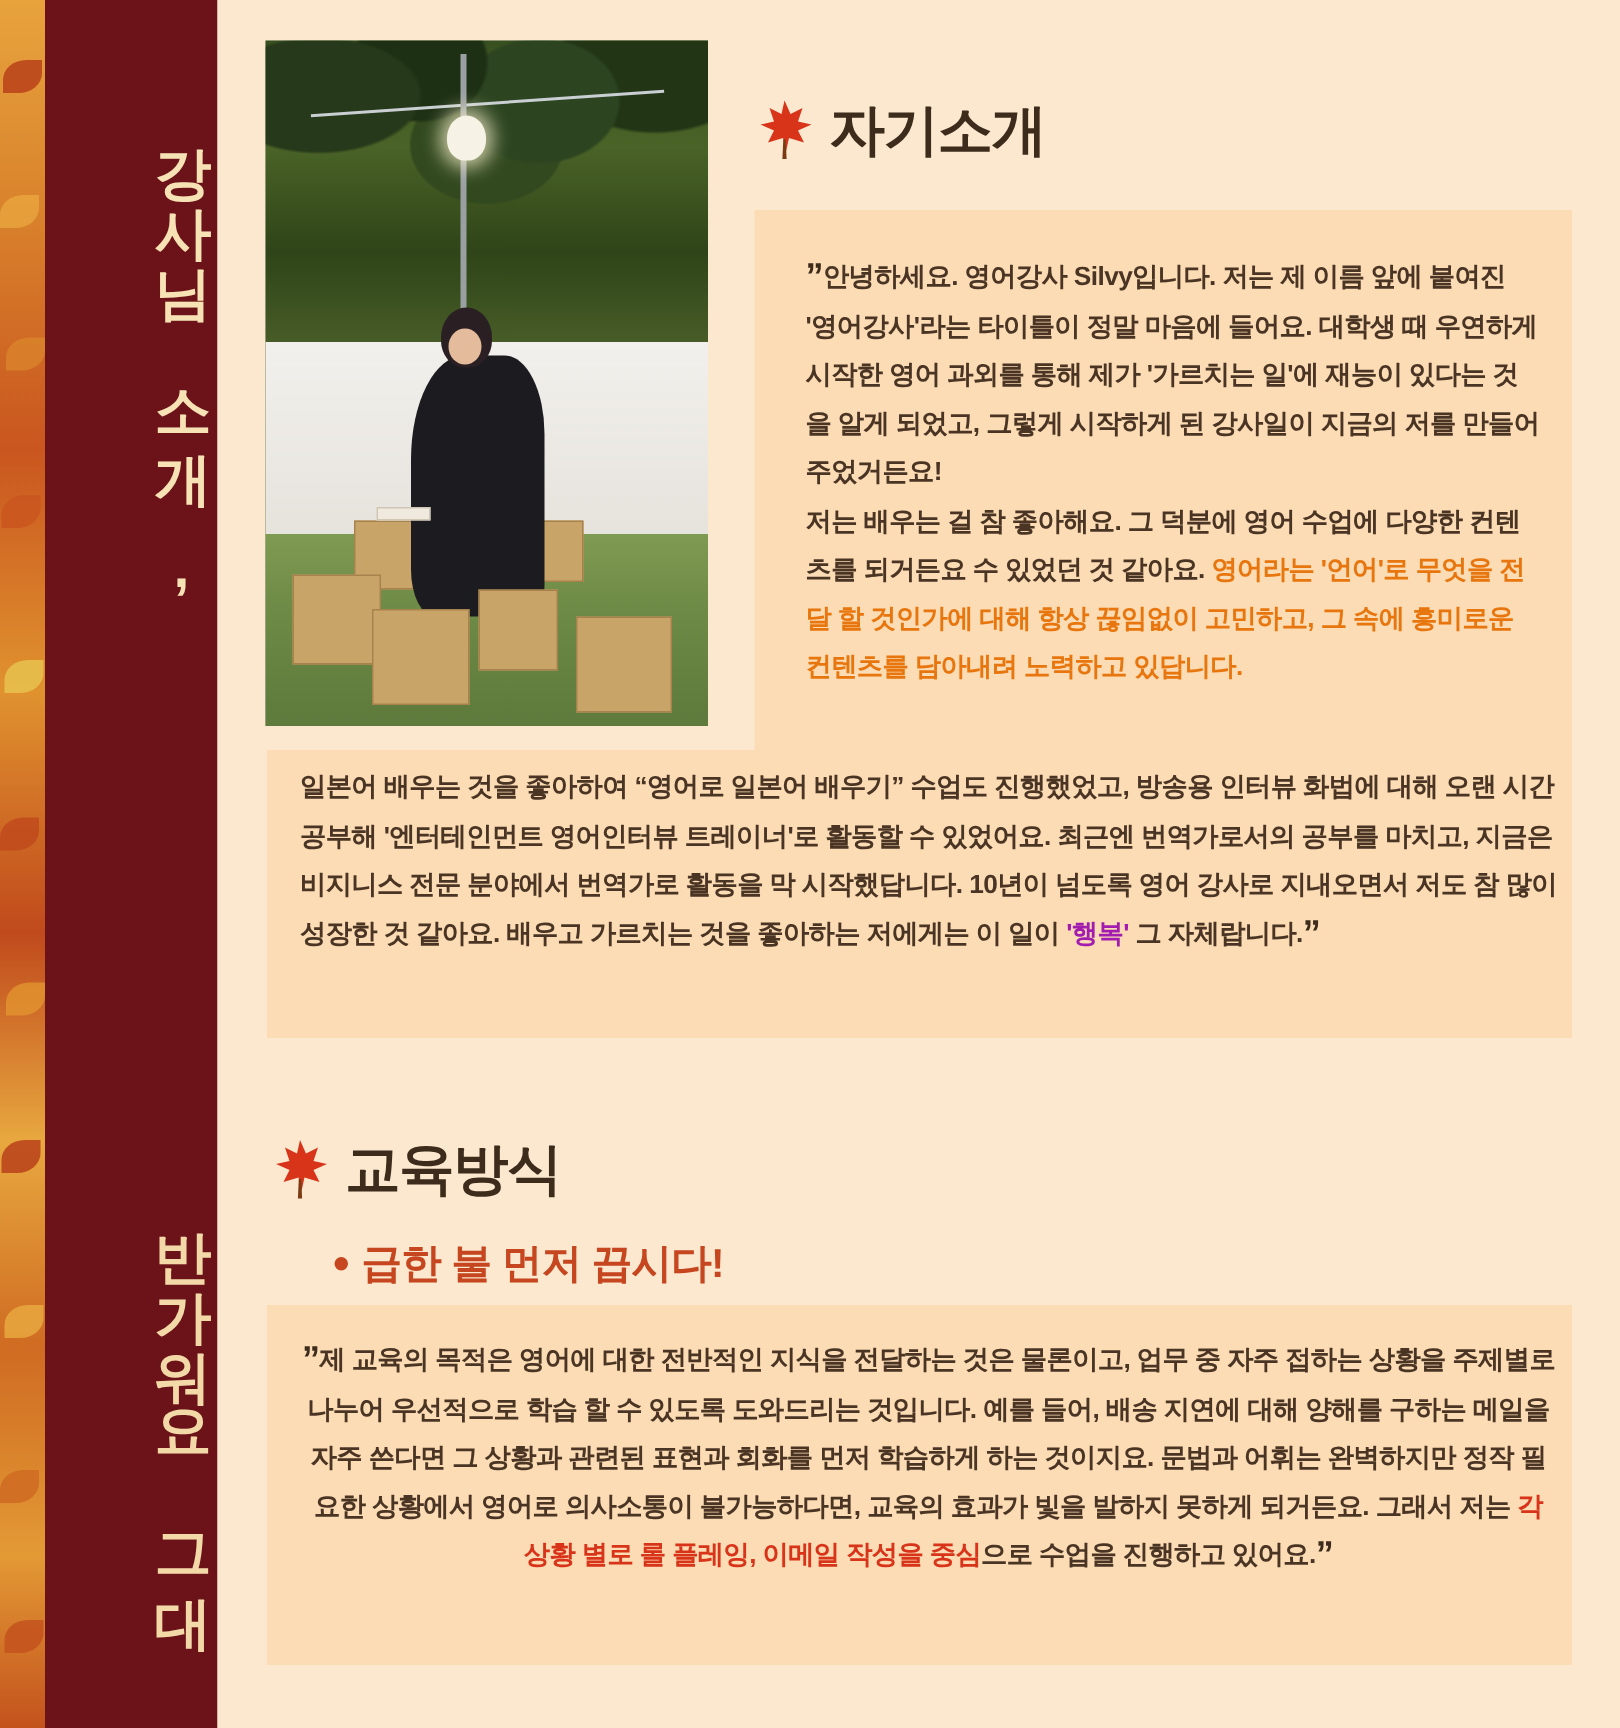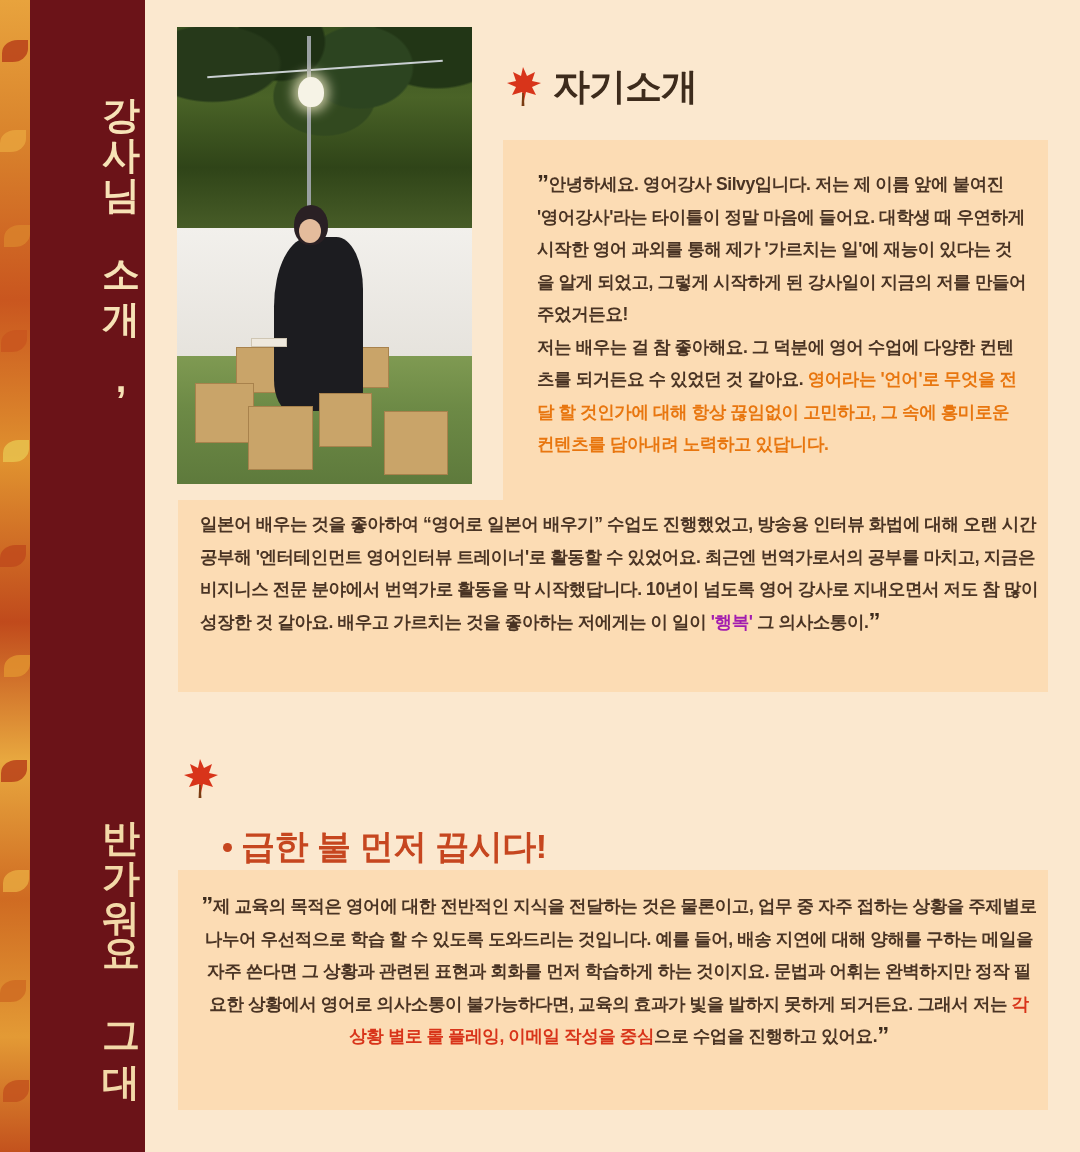--- a/index.html
+++ b/index.html
@@ -149,21 +149,21 @@
     color: #3d2b1c;
     letter-spacing: -1px;
   }
   .head-1 { left: 358px; top: 62px; }
   .head-2 { left: 35px;  top: 755px; }
 
   
   .sub-bullet {
     position: absolute;
     left: 78px; top: 824px;
-    font-size: 34px;
+    font-size: 27px;
     font-weight: bold;
     color: #c6461f;
     letter-spacing: -.5px;
     display: flex;
     align-items: center;
     gap: 9px;
   }
   .sub-bullet .dot {
     width: 9px; height: 9px; border-radius: 50%; background: #c6461f;
     display: inline-block;
@@ -257,30 +257,31 @@
     </div>
 
     <div class="panel panel-1"></div>
     <div class="para p1">
       <span class="quote-mark">”</span><span>안녕하세요. 영어강사 Silvy입니다. 저는 제 이름 앞에 붙여진 '영어강사'라는 타이틀이 정말 마음에 들어요. 대학생 때 우연하게 시작한 영어 과외를 통해 제가 '가르치는 일'에 재능이 있다는 것을 알게 되었고, 그렇게 시작하게 된 강사일이 지금의 저를 만들어 주었거든요!</span><br>
       <span>저는 배우는 걸 참 좋아해요. 그 덕분에 영어 수업에 다양한 컨텐츠를 되거든요 수 있었던 것 같아요. </span><span class="hl-orange">영어라는 '언어'로 무엇을 전달 할 것인가에 대해 항상 끊임없이 고민하고, 그 속에 흥미로운 컨텐츠를 담아내려 노력하고 있답니다.</span>
     </div>
 
     <div class="panel panel-1b"></div>
     <div class="para p2">
-      <span>일본어 배우는 것을 좋아하여 “영어로 일본어 배우기” 수업도 진행했었고, 방송용 인터뷰 화법에 대해 오랜 시간 공부해 '엔터테인먼트 영어인터뷰 트레이너'로 활동할 수 있었어요. 최근엔 번역가로서의 공부를 마치고, 지금은 비지니스 전문 분야에서 번역가로 활동을 막 시작했답니다. 10년이 넘도록 영어 강사로 지내오면서 저도 참 많이 성장한 것 같아요. 배우고 가르치는 것을 좋아하는 저에게는 이 일이 </span><span class="hl-red">'행복'</span><span> 그 의사소통이.</span><span class="quote-mark">”</span>
+      <span>일본어 배우는 것을 좋아하여 “영어로 일본어 배우기” 수업도 진행했었고, 방송용 인터뷰 화법에 대해 오랜 시간 공부해 '엔터테인먼트 영어인터뷰 트레이너'로 활동할 수 있었어요. 최근엔 번역가로서의 공부를 마치고, 지금은 비지니스 전문 분야에서 번역가로 활동을 막 시작했답니다. 10년이 넘도록 영어 강사로 지내오면서 저도 참 많이 성장한 것 같아요. 배우고 가르치는 것을 좋아하는 저에게는 이 일이 </span><span class="hl-red">'행복'</span><span> 그 자체랍니다.</span><span class="quote-mark">”</span>
     </div>
 
     <div class="section-head head-2">
       <span class="leaf-icon">
         <svg width="40" height="44" viewBox="0 0 40 44">
           <path d="M20 4 L24 13 L32 9 L29 18 L38 20 L29 24 L33 32 L23 29 L21 38 L19 29 L9 32 L13 24 L4 20 L13 18 L10 9 L18 13 Z" fill="#d8341a"></path>
           <path d="M19.2 30 L18.6 43 L21.4 43 L20.8 30 Z" fill="#7a3b12"></path>
         </svg>
       </span>
+      <span class="h-text">교육방식</span>
     </div>
 
     <div class="sub-bullet">
       <span class="dot"></span>
       <span>급한 불 먼저 끕시다!</span>
     </div>
 
     <div class="panel panel-2"></div>
     <div class="para p3">
       <span class="quote-mark">”</span><span>제 교육의 목적은 영어에 대한 전반적인 지식을 전달하는 것은 물론이고, 업무 중 자주 접하는 상황을 주제별로 나누어 우선적으로 학습 할 수 있도록 도와드리는 것입니다. 예를 들어, 배송 지연에 대해 양해를 구하는 메일을 자주 쓴다면 그 상황과 관련된 표현과 회화를 먼저 학습하게 하는 것이지요. 문법과 어휘는 완벽하지만 정작 필요한 상황에서 영어로 의사소통이 불가능하다면, 교육의 효과가 빛을 발하지 못하게 되거든요. 그래서 저는 </span><span class="hl-red2">각 상황 별로 롤 플레잉, 이메일 작성을 중심</span><span>으로 수업을 진행하고 있어요.</span><span class="quote-mark">”</span>

